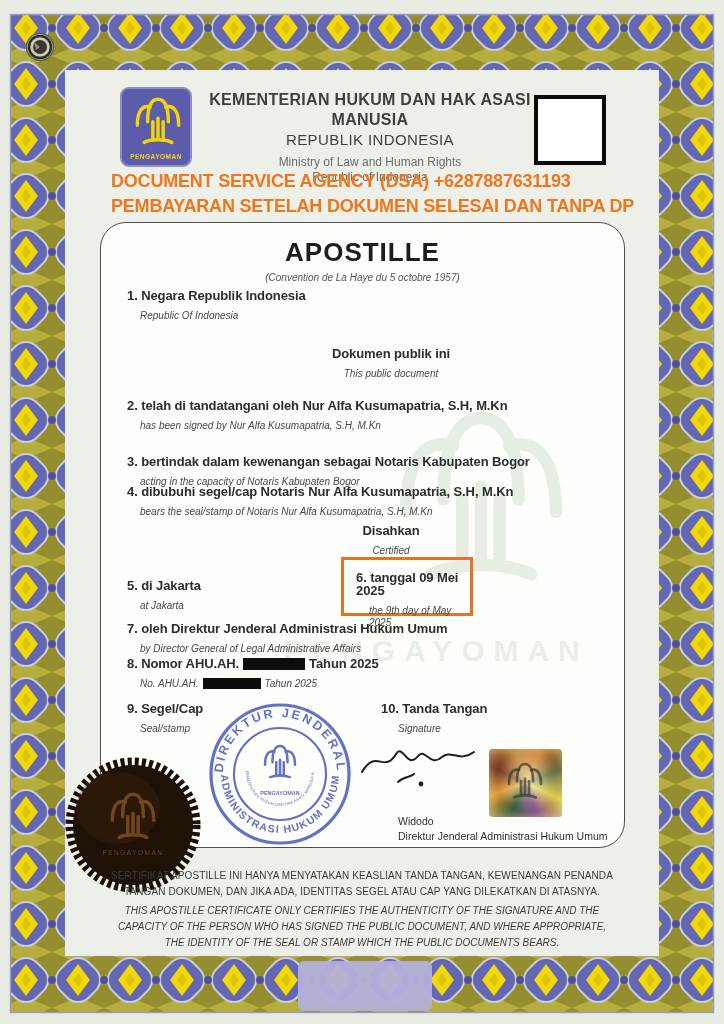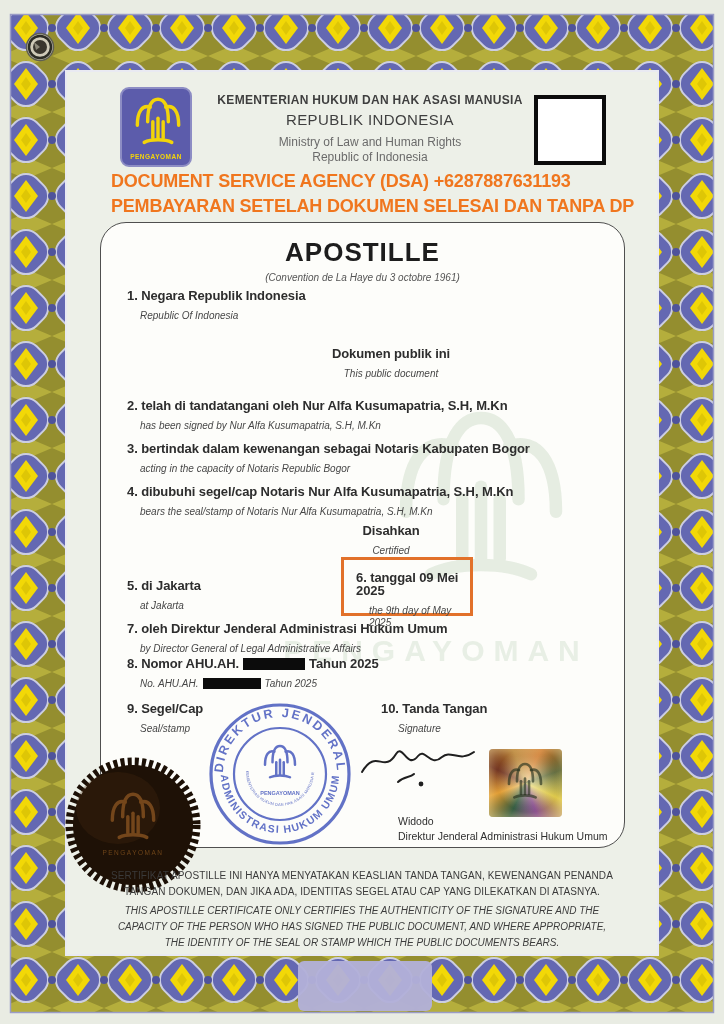--- a/index.html
+++ b/index.html
@@ -1,21 +1,21 @@
 <!DOCTYPE html>
 <html><head>
 <meta charset="utf-8">
 <style>
   html,body{margin:0;padding:0;}
   body{background:#d9ddd3;font-family:"Liberation Sans",sans-serif;}
   #page{position:relative;width:724px;height:1024px;background:#e9ece3;overflow:hidden;}
   .abs{position:absolute;}
   
   .ministry-block{left:188px;top:90px;width:364px;text-align:center;color:#454545;}
-  .m1{font-size:12px;font-weight:600;letter-spacing:.3px;line-height:20px;color:#3f3f3f;}
+  .m1{font-size:16px;font-weight:600;letter-spacing:.3px;line-height:20px;color:#3f3f3f;}
   .m2{font-size:15px;font-weight:400;letter-spacing:.4px;line-height:19px;color:#3f3f3f;}
   .m3{font-size:12px;color:#6b6b6b;line-height:15px;margin-top:6px;}
   .m4{font-size:12px;color:#6b6b6b;line-height:15px;}
   .promo{left:111px;width:540px;font-weight:bold;font-size:18px;letter-spacing:-.2px;color:#f0761e;}
   .qr-box{left:534px;top:95px;width:64px;height:62px;background:#fff;border:4px solid #0b0b0b;}
   
   .logo-box{left:120px;top:87px;width:72px;height:80px;background:#5c5cab;border-radius:9px;border:2px solid #8d8dc4;box-sizing:border-box;}
   .logo-caption{position:absolute;left:0;right:0;bottom:5px;text-align:center;font-size:6.5px;font-weight:bold;color:#f2d40a;letter-spacing:.5px;}
   
   .card{left:100px;top:222px;width:525px;height:626px;background:#fdfdfa;border:1.5px solid #4f4f4f;border-radius:26px;box-sizing:border-box;}
@@ -112,40 +112,40 @@
   <div class="abs card">
 
     <svg class="abs" style="left:0;top:0" width="525" height="623">
       <g opacity="0.8">
         <use href="#tree" x="265" y="170" width="230" height="200" style="color:#e0e9dc"></use>
         <text x="335" y="438" text-anchor="middle" font-size="30" font-weight="bold" letter-spacing="9" fill="#e3ebe0">PENGAYOMAN</text>
       </g>
     </svg>
 
     <div class="abs card-title">APOSTILLE</div>
-    <div class="abs card-conv">(Convention de La Haye du 3 octobre 1961)</div>
+    <div class="abs card-conv">(Convention de La Haye du 5 octobre 1957)</div>
 
     <div class="abs item" style="left:26px;top:66px">
       <div class="id-line"><span>1.</span> <span>Negara Republik Indonesia</span></div>
       <div class="en-line">Republic Of Indonesia</div>
     </div>
 
     <div class="abs center-block" style="top:124px">
       <div class="id-line">Dokumen publik ini</div>
       <div class="en-line">This public document</div>
     </div>
 
     <div class="abs item" style="left:26px;top:176px">
       <div class="id-line"><span>2.</span> <span>telah di tandatangani oleh Nur Alfa Kusumapatria, S.H, M.Kn</span></div>
       <div class="en-line">has been signed by Nur Alfa Kusumapatria, S.H, M.Kn</div>
     </div>
 
-    <div class="abs item" style="left:26px;top:219px">
+    <div class="abs item" style="left:26px;top:232px">
       <div class="id-line"><span>3.</span> <span>bertindak dalam kewenangan sebagai Notaris Kabupaten Bogor</span></div>
-      <div class="en-line">acting in the capacity of Notaris Republic Bogor</div>
+      <div class="en-line">acting in the capacity of Notaris Kabupaten Bogor</div>
     </div>
 
     <div class="abs item" style="left:26px;top:262px">
       <div class="id-line"><span>4.</span> <span>dibubuhi segel/cap Notaris Nur Alfa Kusumapatria, S.H, M.Kn</span></div>
       <div class="en-line">bears the seal/stamp of Notaris Nur Alfa Kusumapatria, S.H, M.Kn</div>
     </div>
 
     <div class="abs center-block" style="top:301px">
       <div class="id-line">Disahkan</div>
       <div class="en-line">Certified</div>

